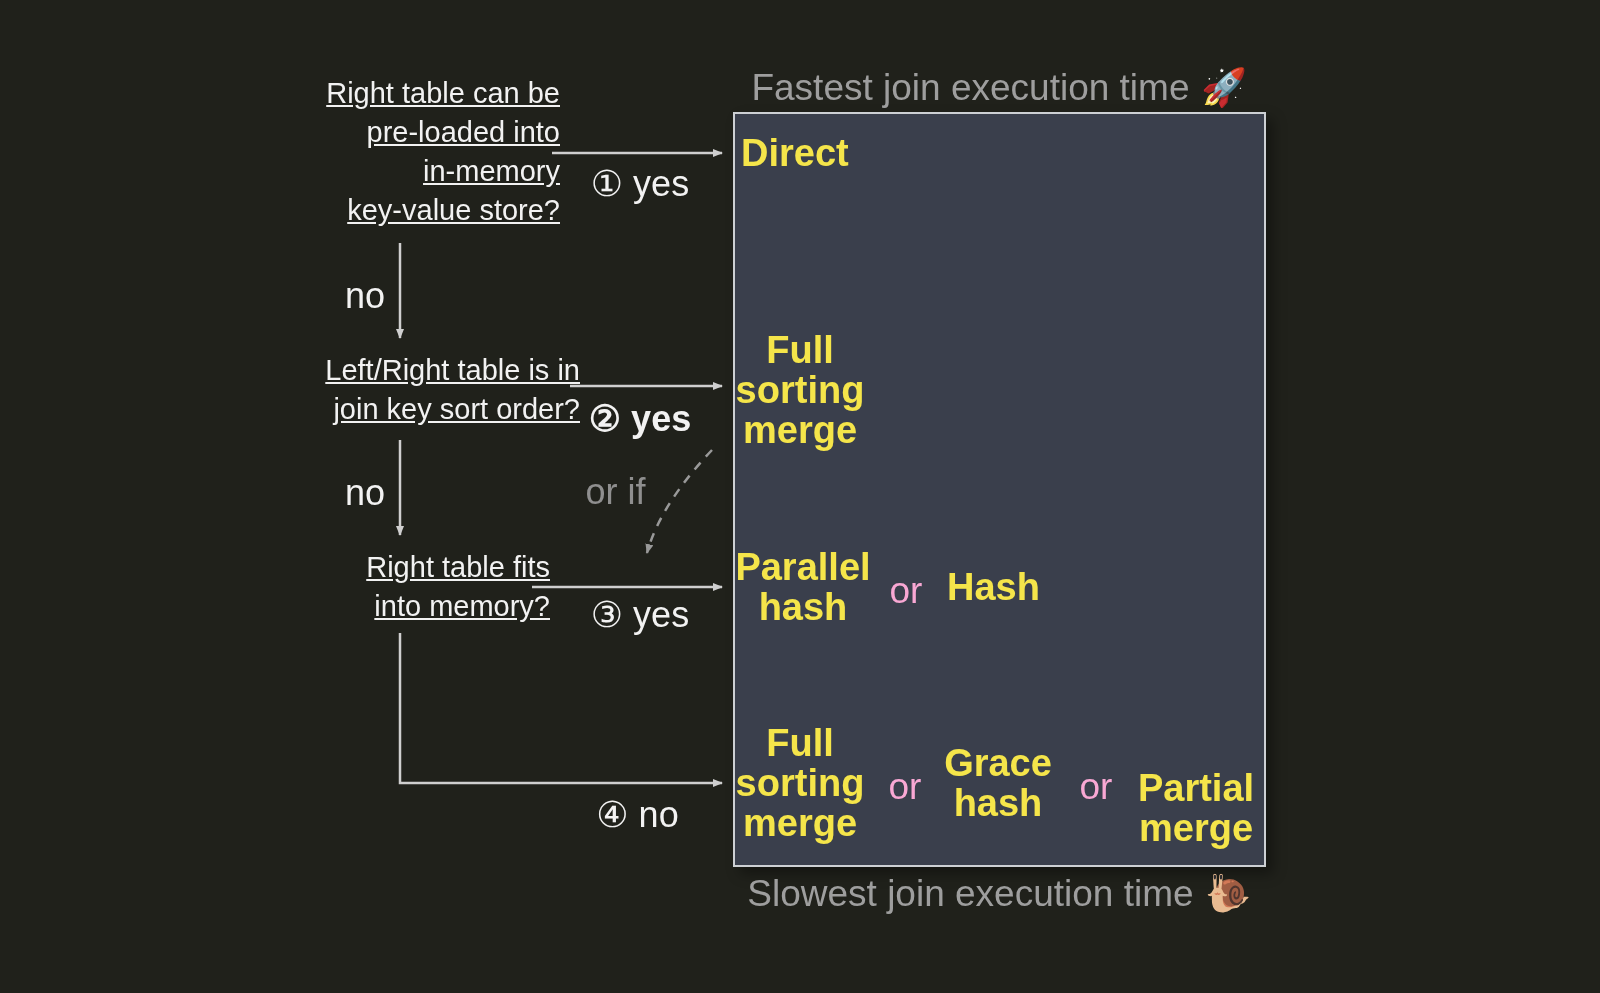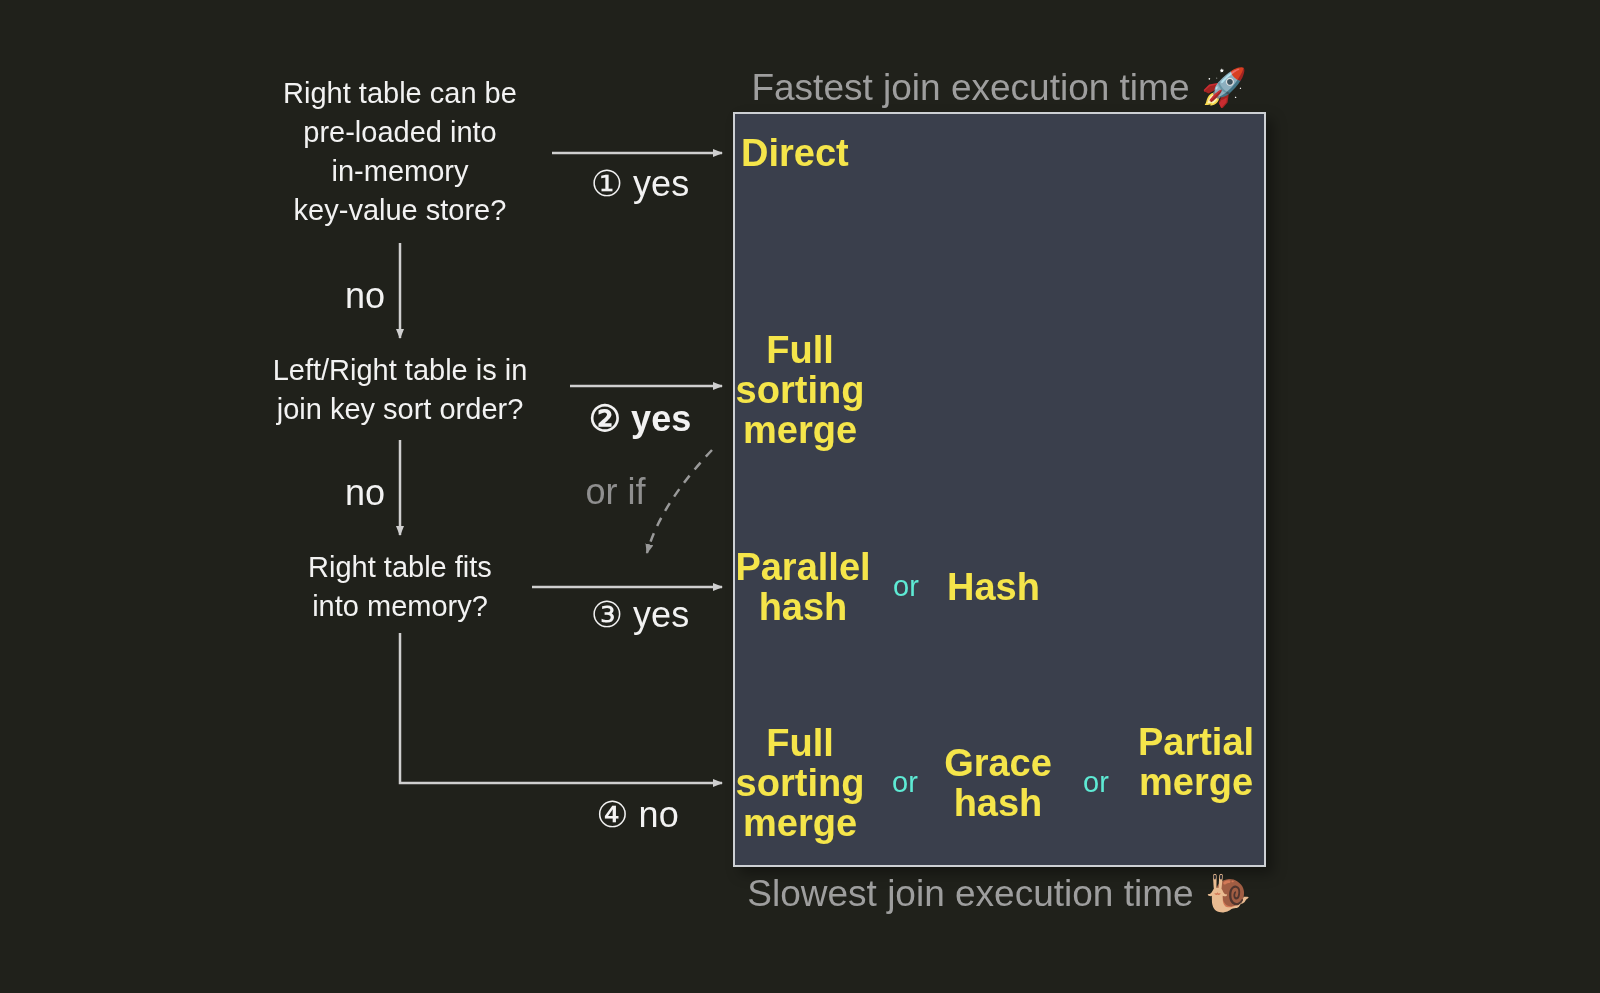--- a/index.html
+++ b/index.html
@@ -10,22 +10,23 @@
     background: #20211b;
     font-family: "Liberation Sans", sans-serif;
     overflow: hidden;
   }
   svg.arrows { position: absolute; left: 0; top: 0; pointer-events: none; }
   .q {
     position: absolute;
     color: #f2f2f2;
     font-size: 29px;
     line-height: 39px;
-    text-align: center;
+    text-align: right;
     white-space: pre-line;
+    text-decoration: underline;
   }
   .lbl {
     position: absolute;
     color: #f2f2f2;
     font-size: 36px;
     text-align: center;
   }
   .lbl.right { text-align: right; }
   .lbl.gray { color: #8f8f8f; text-align: center; }
   .panel {
@@ -42,22 +43,22 @@
     color: #f5e54a;
     font-weight: bold;
     font-size: 38px;
     line-height: 40px;
     text-align: center;
     white-space: pre-line;
   }
   .algo.leftalign { text-align: left; }
   .or {
     position: absolute;
-    color: #5eead4;
-    font-size: 29px;
+    color: #f9a8d4;
+    font-size: 37px;
     text-align: center;
   }
   .caption {
     position: absolute;
     left: 733px;
     width: 533px;
     color: #9e9e9e;
     font-size: 37px;
     text-align: center;
     white-space: nowrap;
@@ -128,20 +129,20 @@
   <div class="or" style="left:876px; top:570px; width:60px;">or</div>
   <div class="algo leftalign" style="left:947px; top:567px;">Hash</div>
 
   <div class="algo" style="left:735px; top:723px; width:130px;">Full
 sorting
 merge</div>
   <div class="or" style="left:875px; top:766px; width:60px;">or</div>
   <div class="algo" style="left:938px; top:743px; width:120px;">Grace
 hash</div>
   <div class="or" style="left:1066px; top:766px; width:60px;">or</div>
-  <div class="algo" style="left:1126px; top:722px; width:140px;">Partial
+  <div class="algo" style="left:1126px; top:768px; width:140px;">Partial
 merge</div>
 
   <div class="caption" style="top:872px;">
     <span>Slowest join execution time</span><span class="icon">🐌</span>
   </div>
 
 </div>
 
 </body></html>

